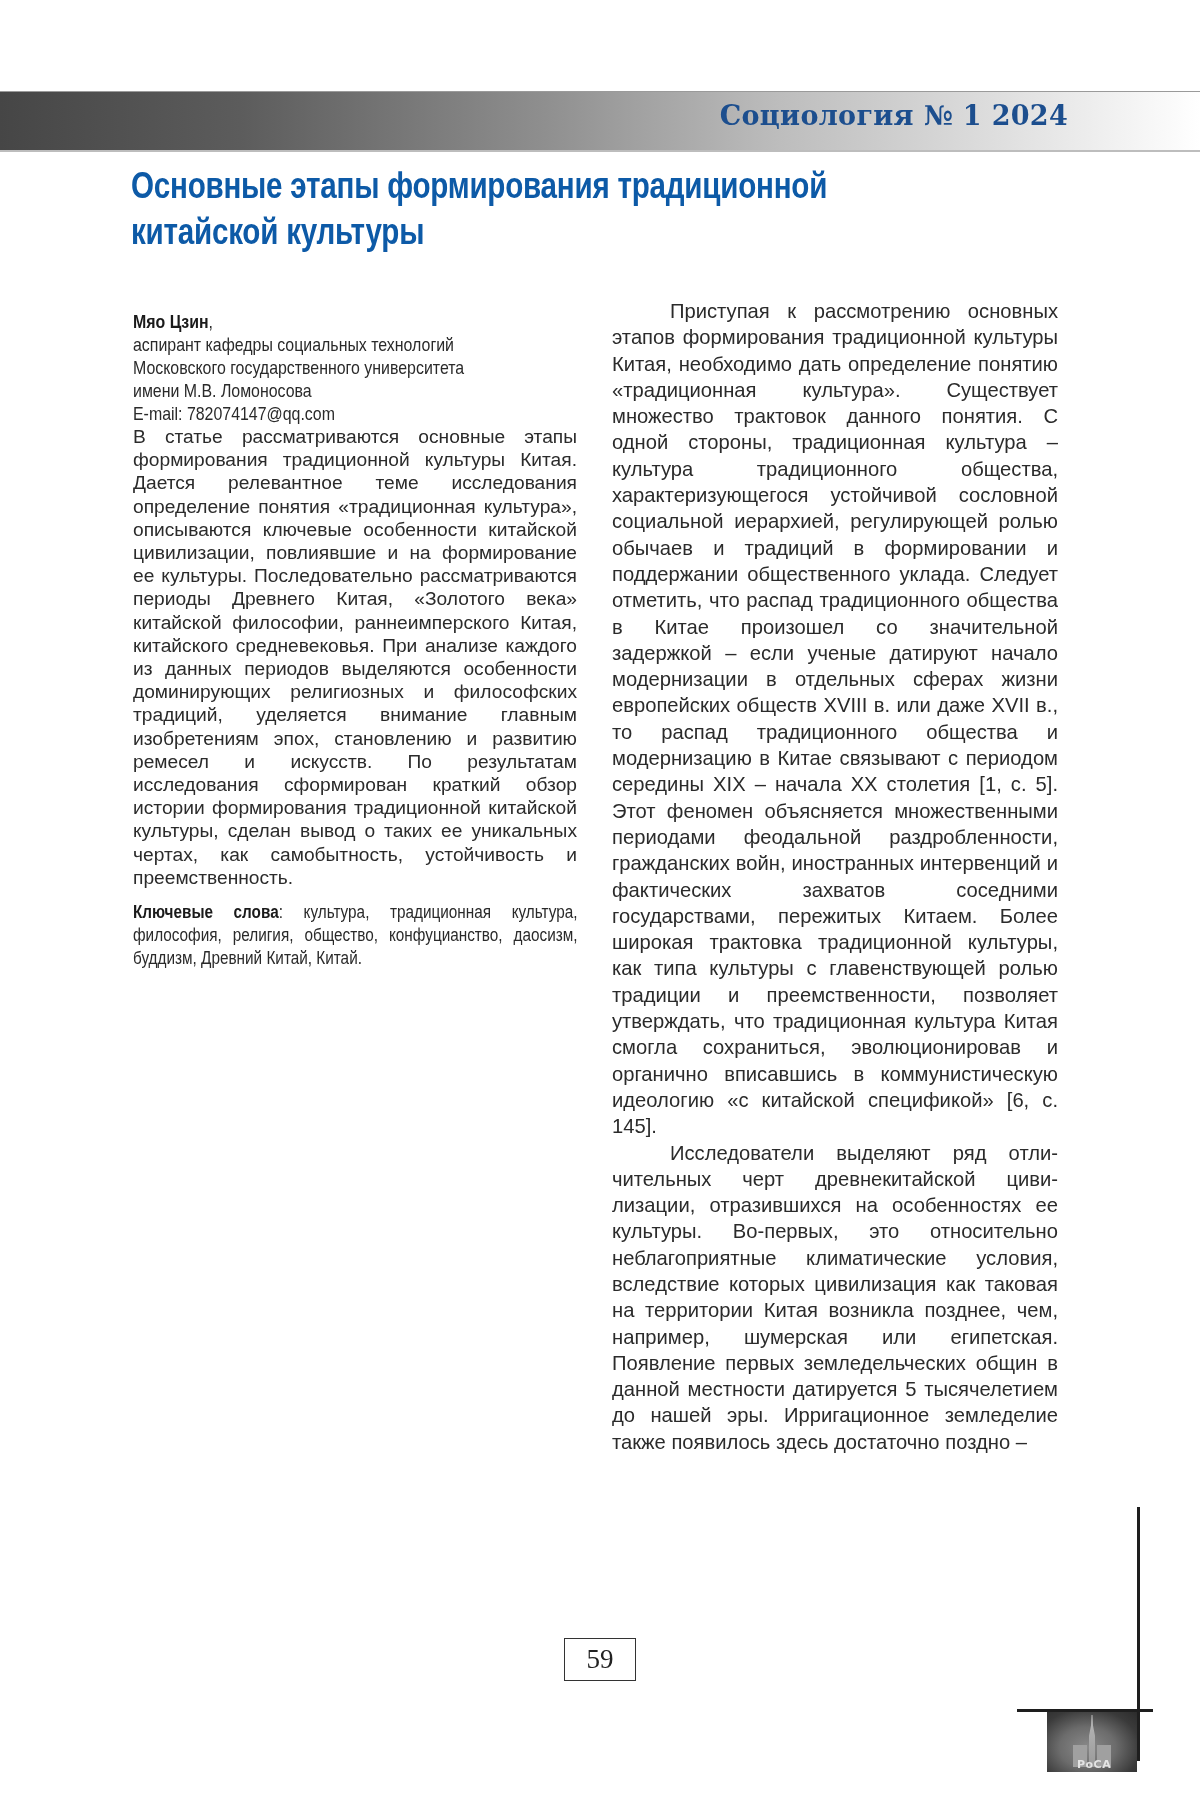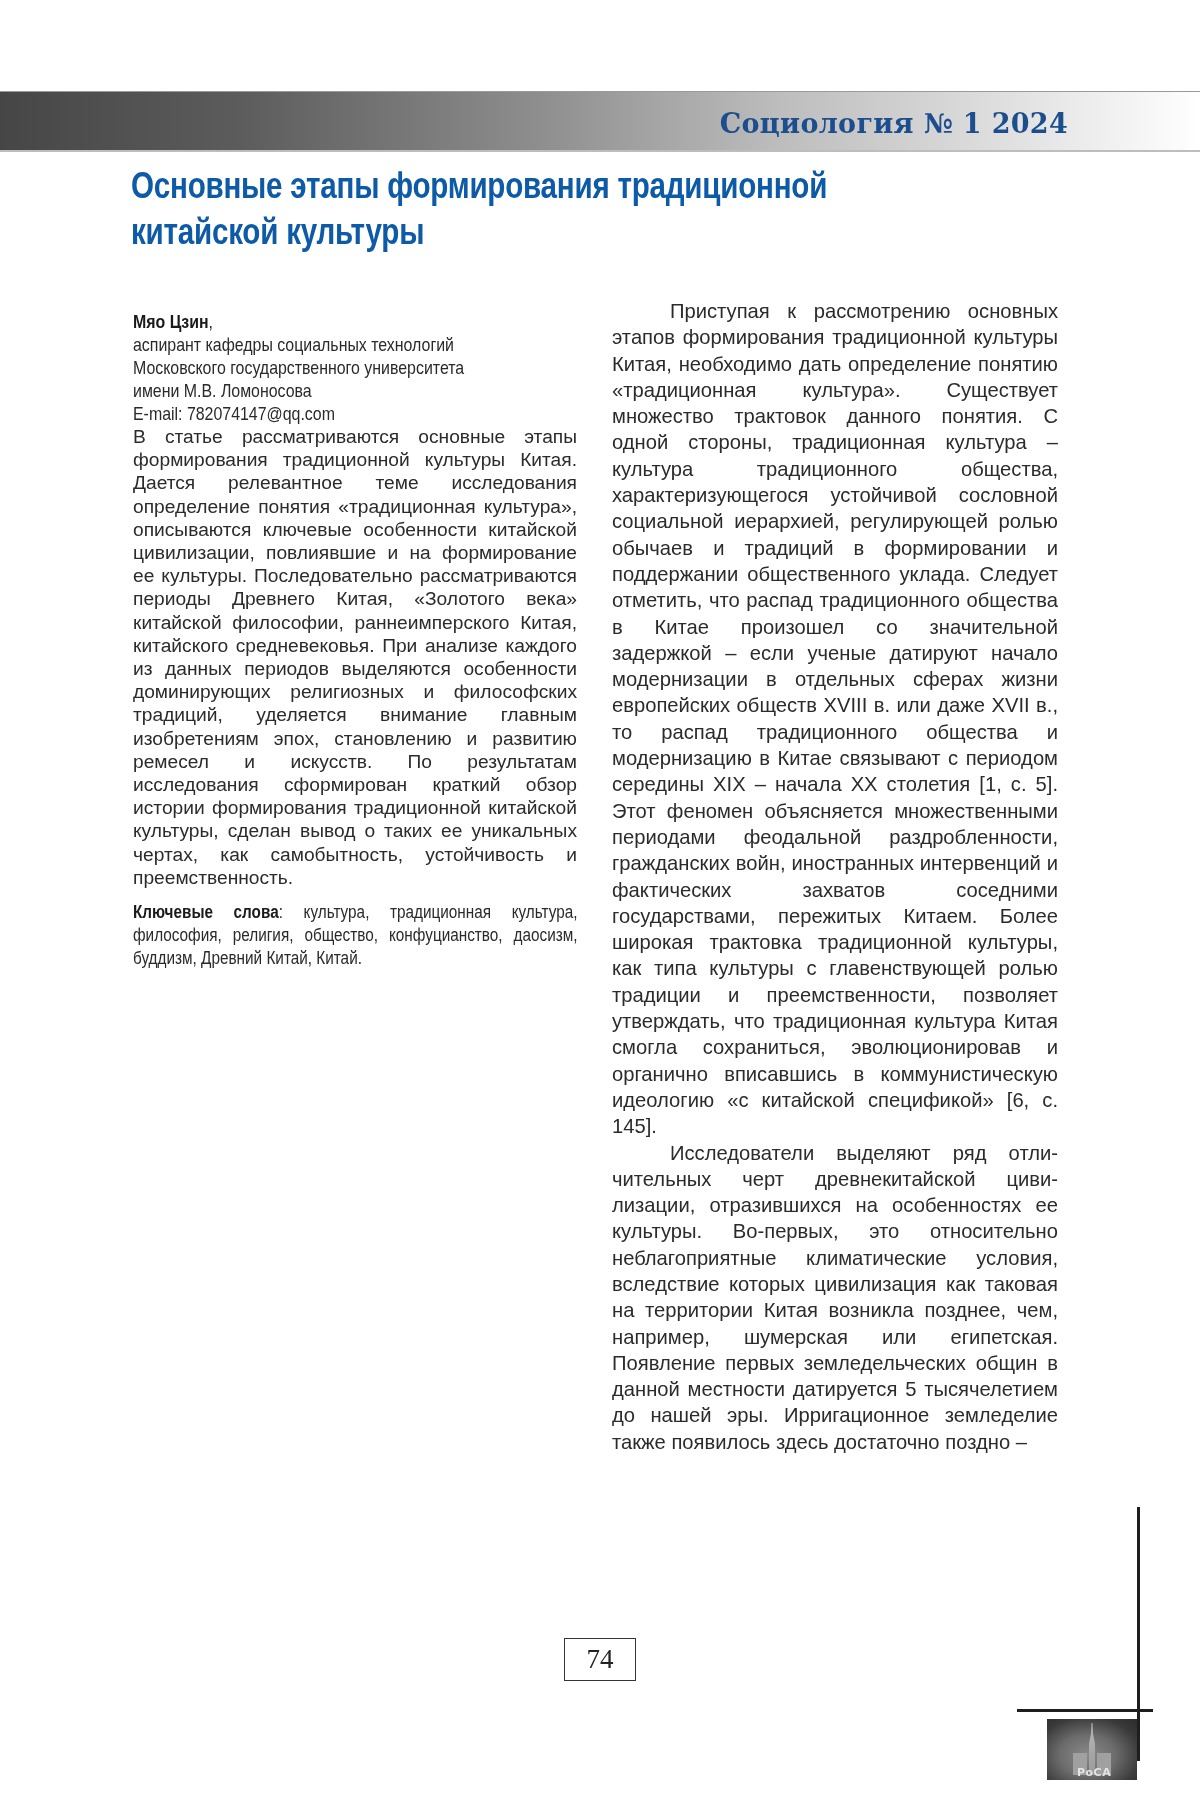--- a/index.html
+++ b/index.html
@@ -7,21 +7,21 @@
 
   .header-bar {
     position: absolute; left: 0; top: 91px; width: 1200px; height: 58px;
     background: linear-gradient(to right, #464646 0%, #5c5c5c 20%, #8e8e8e 45%, #bdbdbd 65%, #dcdcdc 82%, #ffffff 100%);
     border-top: 1px solid #9a9a9a;
     border-bottom: 2px solid #bdbdbd;
   }
   .journal-title {
     position: absolute; right: 132px; top: 8px;
     font-family: "DejaVu Serif", serif; font-weight: bold; font-size: 27px;
-    color: #1c4e8e; letter-spacing: 0.3px; white-space: nowrap; margin-top: 8px;
+    color: #1c4e8e; letter-spacing: 0.3px; white-space: nowrap;
   }
 
   .article-title {
     position: absolute; left: 131px; top: 163px; width: 900px;
     font-family: "Liberation Sans", sans-serif; font-weight: bold;
     font-size: 37px; line-height: 46px; color: #0d5aa7;
     transform: scaleX(0.8); transform-origin: left top; letter-spacing: -0.3px;
   }
 
   .col-left { position: absolute; left: 133px; top: 310px; width: 444px; }
@@ -59,21 +59,20 @@
     display: flex; align-items: center; justify-content: center;
   }
 
   .crop-v { position: absolute; left: 1137px; top: 1507px; width: 3px; height: 254px; background: #1e1e1e; }
   .crop-h { position: absolute; left: 1017px; top: 1709px; width: 136px; height: 3px; background: #1e1e1e; }
 
   .logo {
     position: absolute; left: 1047px; top: 1711px; width: 90px; height: 61px;
     background: radial-gradient(ellipse at 45% 60%, #8a8a8a 0%, #6c6c6c 40%, #3a3a3a 75%, #2b2b2b 100%);
     overflow: hidden;
-    margin-top: 8px;
   }
   .logo-tower {
     position: absolute; left: 40px; top: 4px; width: 10px; height: 52px;
     background: linear-gradient(#b8b8b8, #9a9a9a);
     clip-path: polygon(45% 0, 55% 0, 60% 20%, 80% 40%, 80% 100%, 20% 100%, 20% 40%, 40% 20%);
   }
   .logo-wing-l { position: absolute; left: 26px; top: 34px; width: 14px; height: 22px; background: #a0a0a0; }
   .logo-wing-r { position: absolute; left: 50px; top: 34px; width: 14px; height: 22px; background: #a0a0a0; }
   .logo-text {
     position: absolute; left: 30px; bottom: 1px;
@@ -106,21 +105,21 @@
   <div class="keywords">
     <span class="keywords-label">Ключевые слова</span><span>: </span><span>культура, традиционная культура, философия, религия, общество, конфуцианство, да­осизм, буддизм, Древний Китай, Китай.</span>
   </div>
 </div>
 
 <div class="col-right body-text">
   <p>Приступая к рассмотрению основных этапов формирования традиционной культуры Китая, необходимо дать опре­деление понятию «традиционная культу­ра». Существует множество трактовок данного понятия. С одной стороны, тра­диционная культура – культура традици­онного общества, характеризующегося устойчивой сословной социальной ие­рархией, регулирующей ролью обычаев и традиций в формировании и поддер­жании общественного уклада. Следу­ет отметить, что распад традиционного общества в Китае произошел со значи­тельной задержкой – если ученые да­тируют начало модернизации в отдель­ных сферах жизни европейских обществ XVIII в. или даже XVII в., то распад тра­диционного общества и модернизацию в Китае связывают с периодом середины XIX – начала XX столетия [1, с. 5]. Этот феномен объясняется множественны­ми периодами феодальной раздроблен­ности, гражданских войн, иностранных интервенций и фактических захватов соседними государствами, пережитых Китаем. Более широкая трактовка тра­диционной культуры, как типа культу­ры с главенствующей ролью традиции и преемственности, позволяет утверж­дать, что традиционная культура Китая смогла сохраниться, эволюционировав и органично вписавшись в коммунисти­ческую идеологию «с китайской спец­ификой» [6, с. 145].</p>
   <p>Исследователи выделяют ряд отли­чительных черт древнекитайской циви­лизации, отразившихся на особенностях ее культуры. Во-первых, это относитель­но неблагоприятные климатические ус­ловия, вследствие которых цивилизация как таковая на территории Китая возник­ла позднее, чем, например, шумерская или египетская. Появление первых зем­ледельческих общин в данной местности датируется 5 тысячелетием до нашей эры. Ирригационное земледелие также появилось здесь достаточно поздно –</p>
 </div>
 
-<div class="page-number-box">74</div>
+<div class="page-number-box">59</div>
 
 <div class="crop-v"></div>
 <div class="logo">
   <div class="logo-wing-l"></div>
   <div class="logo-wing-r"></div>
   <div class="logo-tower"></div>
   <div class="logo-text">РоСА</div>
 </div>
 <div class="crop-h"></div>
 

